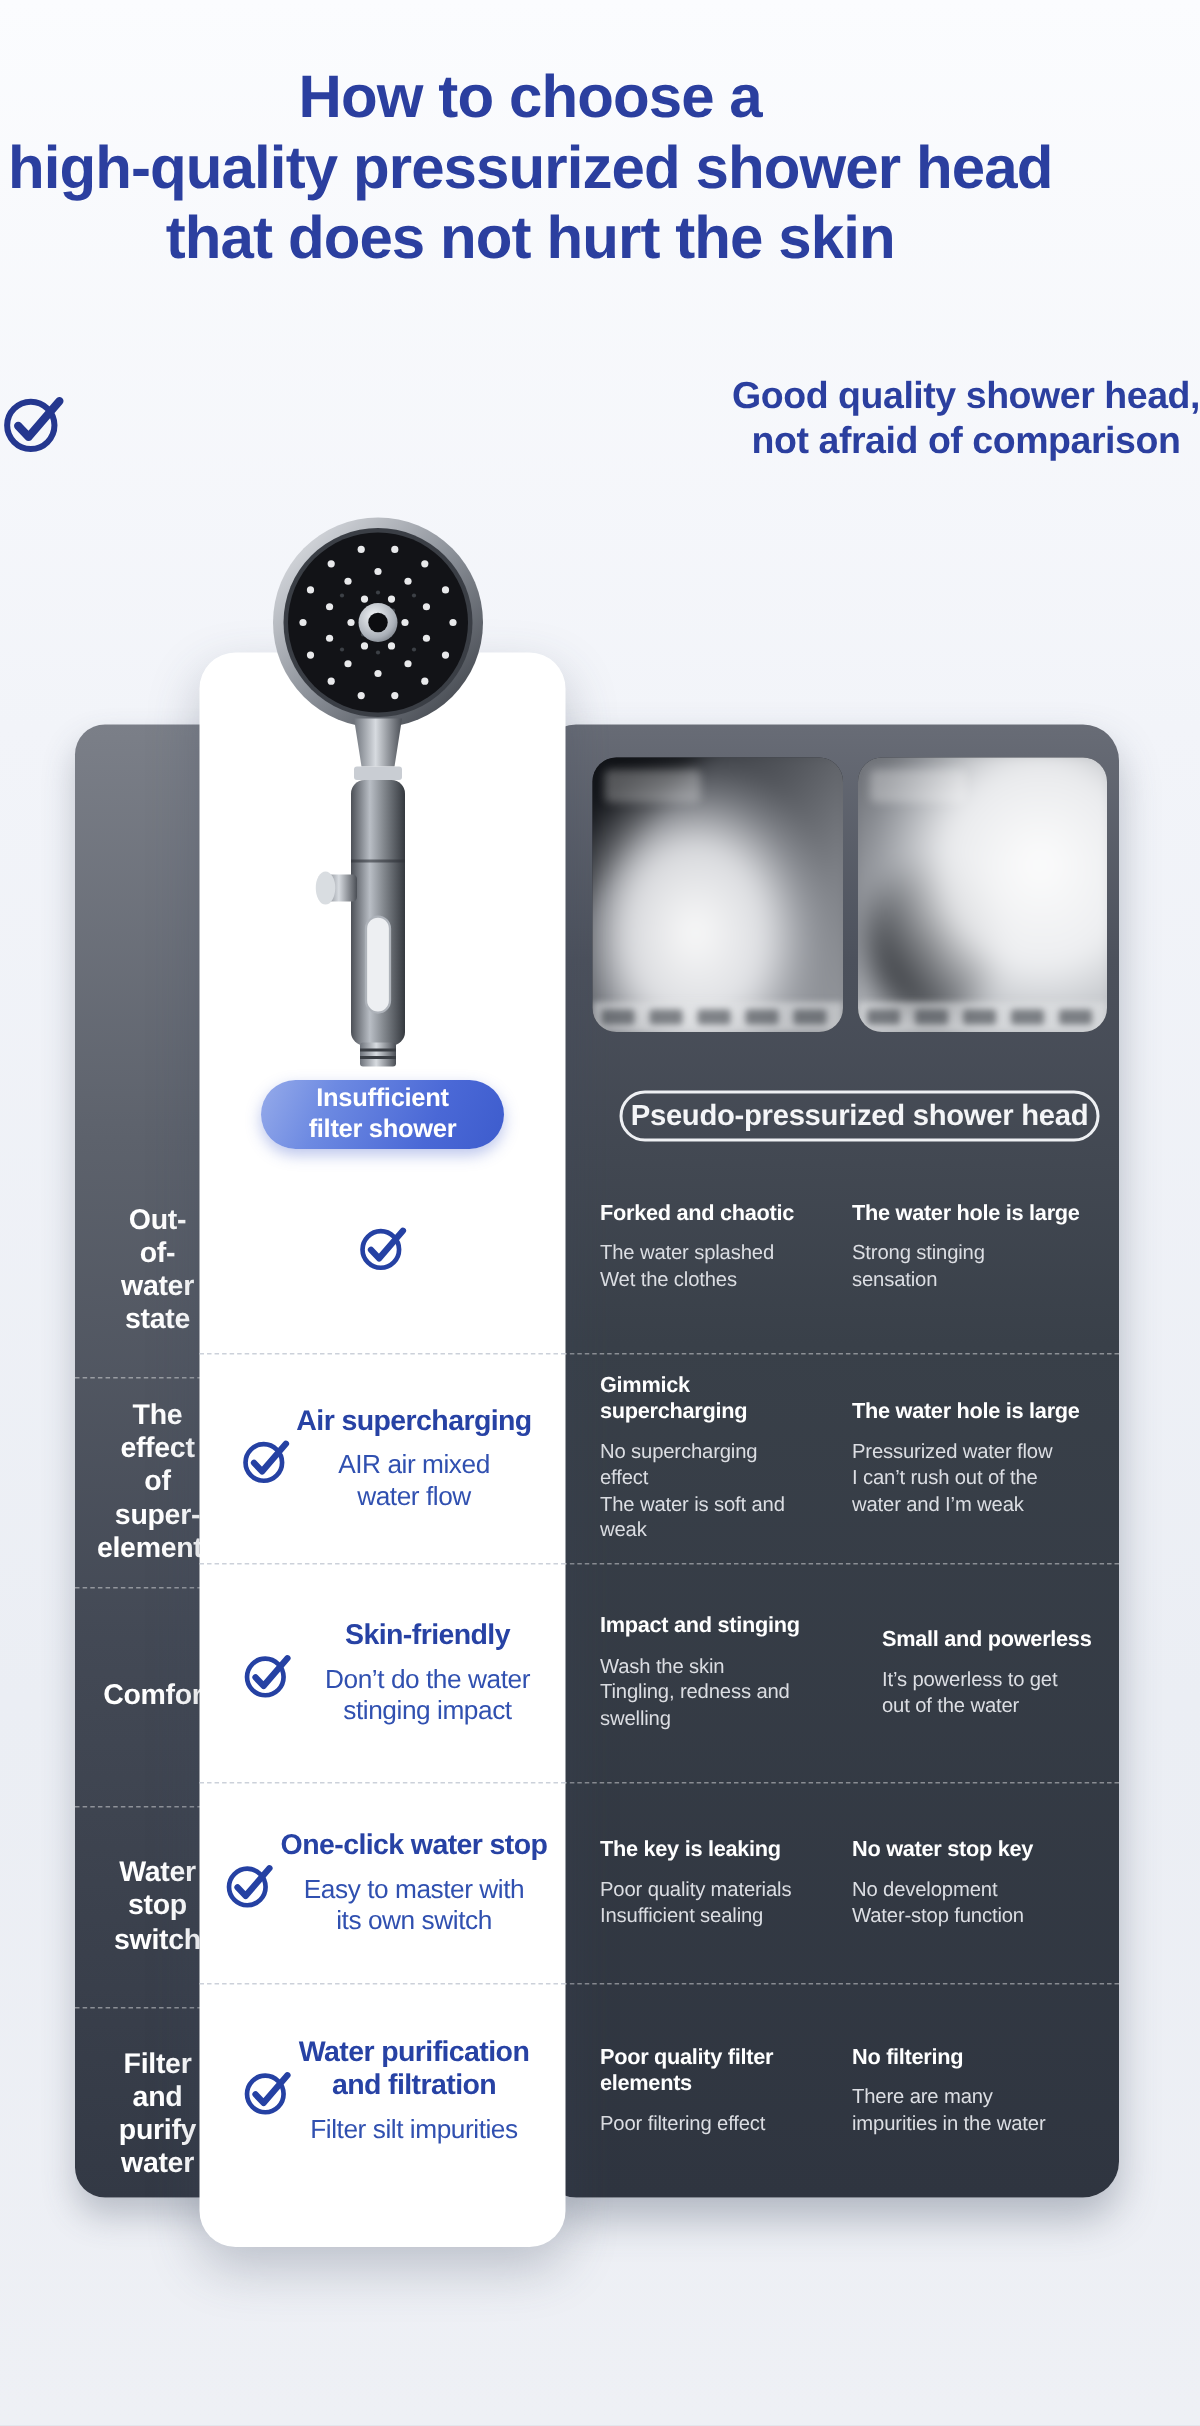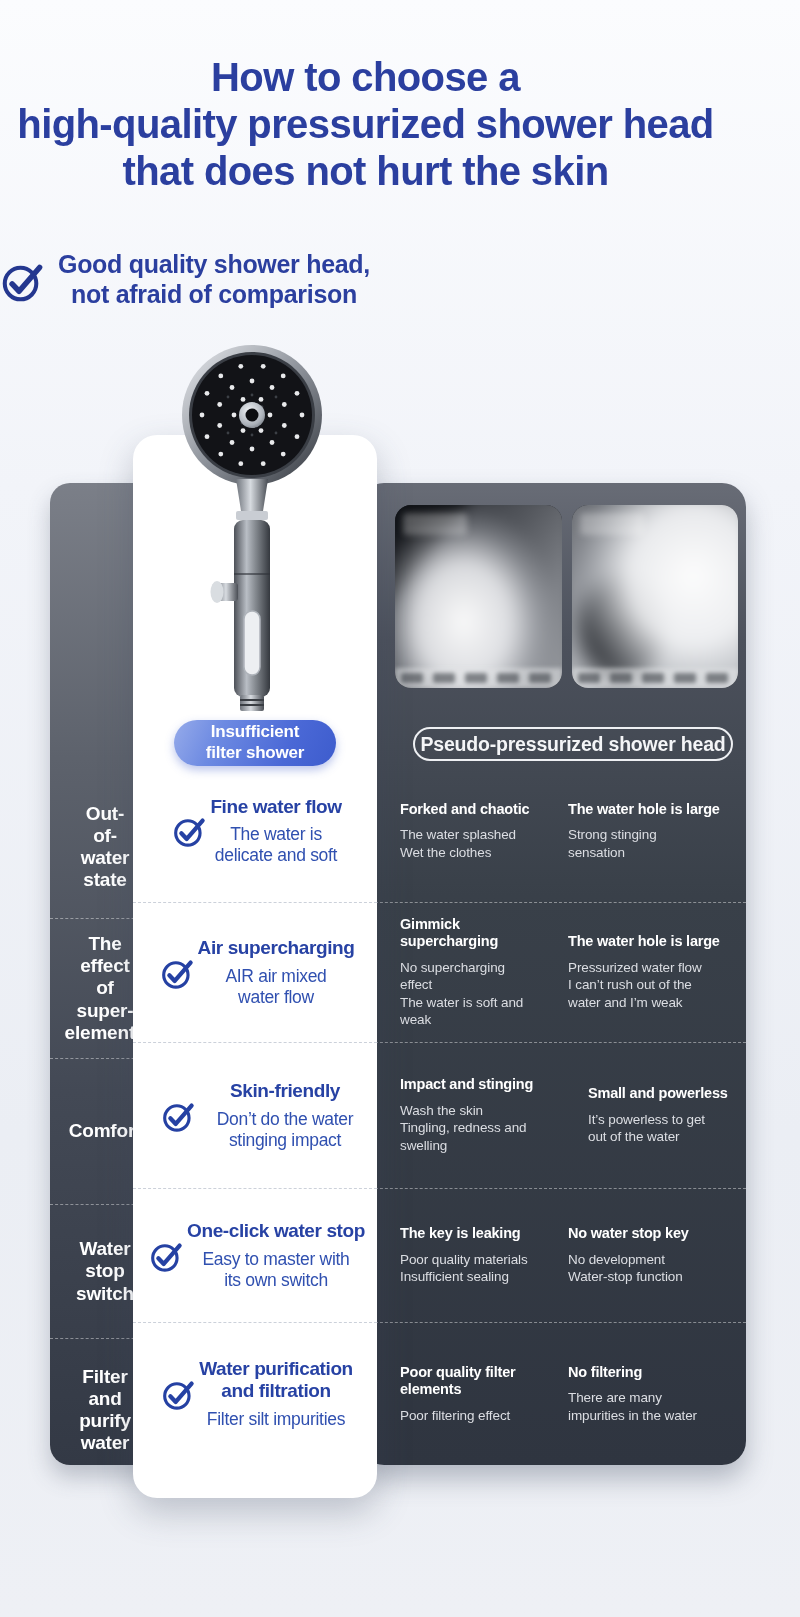--- a/index.html
+++ b/index.html
@@ -5,26 +5,26 @@
   html,body{margin:0;padding:0;background:#dfe3ea;}
   .canvas{
     position:relative;width:800px;height:1617px;margin:0 auto;overflow:hidden;
     background:linear-gradient(180deg,#fbfcfe 0%,#f2f4f9 30%,#ebeef4 70%,#eef0f5 100%);
     font-family:"Liberation Sans","DejaVu Sans",sans-serif;
   }
   [data-bind]{white-space:pre-line;}
 
   
   .title{
-    position:absolute;top:42px;left:0;width:707px;text-align:center;margin:12px;
+    position:absolute;top:42px;left:0;width:707px;text-align:center;margin:0;
     font-size:40px;font-weight:700;line-height:1.17;letter-spacing:-0.6px;color:#2b3f9f;
   }
   .subtitle-wrap{
     position:absolute;top:250px;left:0;width:800px;
-    display:flex;align-items:center;justify-content:flex-start;gap:14px;
+    display:flex;align-items:center;justify-content:space-between;gap:14px;
   }
   .subtitle-wrap .chk-big{width:44px;height:44px;flex:0 0 auto;margin-top:2px;}
   .subtitle{
     margin:0;font-size:25px;font-weight:700;line-height:1.18;color:#2b3f9f;text-align:center;letter-spacing:-0.3px;
   }
 
   
   .label-panel{
     position:absolute;left:50px;top:483px;width:110px;height:982px;
     border-radius:20px 0 0 20px;z-index:1;
@@ -271,25 +271,20 @@
   </div>
 
   <div class="white-card">
     <div class="good-badge" data-bind="comparison.good_column.badge">Insufficient
 filter shower</div>
     <div class="rows">
       <div class="row good-row">
         <svg class="chk" viewBox="0 0 24 24" style="color:#2541a3">
             <use href="#chk-glyph"></use>
           </svg>
-        <div class="good-text">
-          <p class="good-title" data-bind="comparison.rows.0.good_title">Fine water flow</p>
-          <p class="good-sub" data-bind="comparison.rows.0.good_sub">The water is
-delicate and soft</p>
-        </div>
       </div>
       <div class="row good-row">
         <svg class="chk" viewBox="0 0 24 24" style="color:#2541a3">
             <use href="#chk-glyph"></use>
           </svg>
         <div class="good-text">
           <p class="good-title" data-bind="comparison.rows.1.good_title">Air supercharging</p>
           <p class="good-sub" data-bind="comparison.rows.1.good_sub">AIR air mixed
 water flow</p>
         </div>

